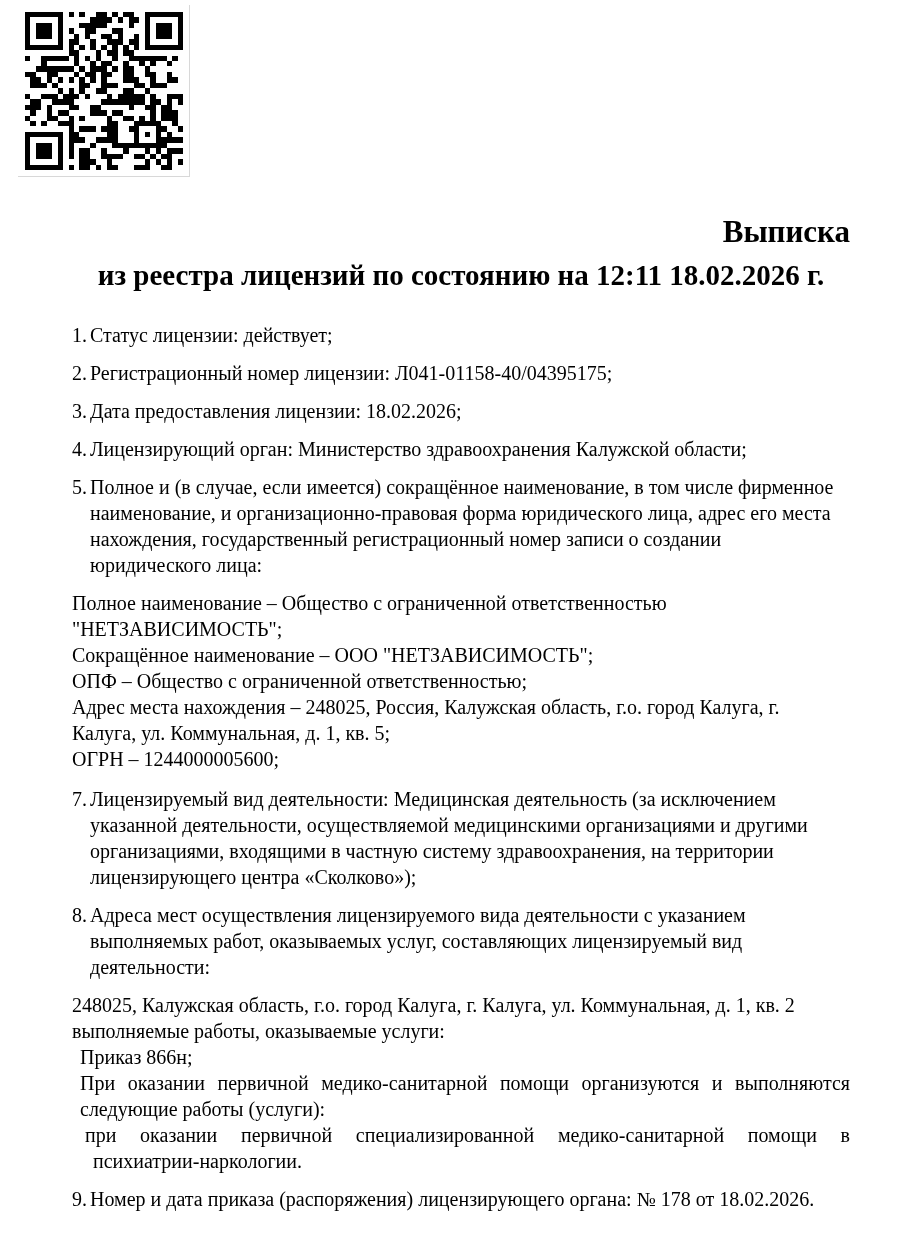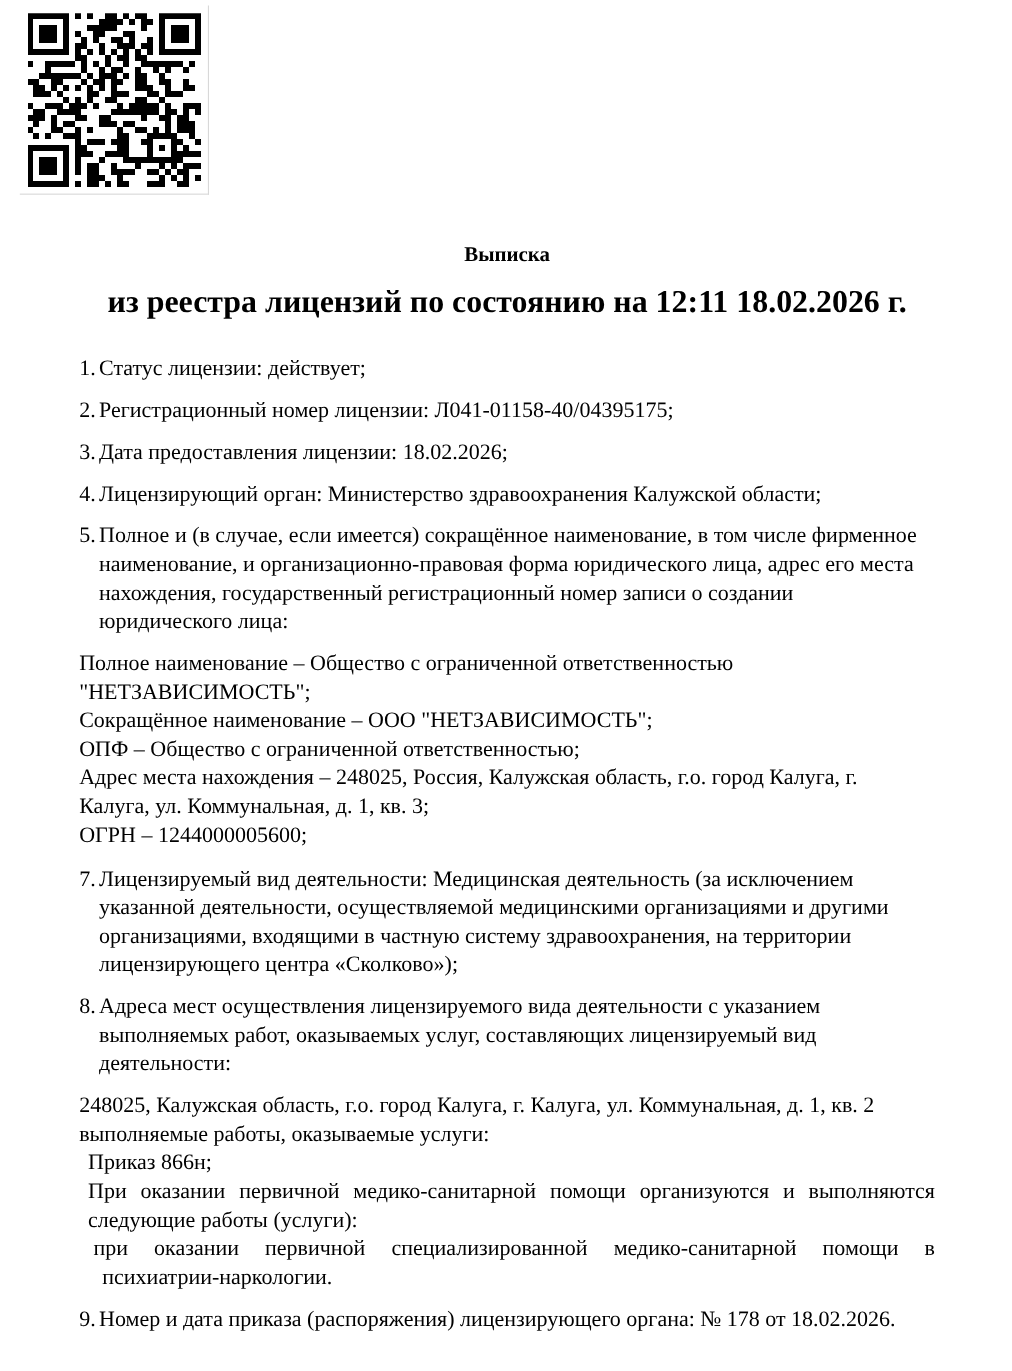--- a/index.html
+++ b/index.html
@@ -16,23 +16,23 @@
     margin:5px 0 0 18px;
     width:164px;height:164px;
     padding:7px 0 0 7px;
     background:#fff;
     border-right:1px solid #d8d8d8;
     border-bottom:1px solid #d8d8d8;
   }
   .content{padding:0 70px 0 72px;}
   .doc-title{
     margin-top:40px;
-    text-align:center;
+    text-align:right;
     font-weight:bold;
-    font-size:19px;line-height:30px;
+    font-size:31px;line-height:30px;
   }
   .doc-subtitle{
     margin-top:13px;
     text-align:center;
     font-weight:bold;
     font-size:29px;line-height:30px;
   }
   .list{margin-top:32px;}
   .item{margin-bottom:12px;padding-left:18px;}
   .item .first{text-indent:-18px;}
@@ -503,21 +503,21 @@
         <div class="line">нахождения, государственный регистрационный номер записи о создании</div>
         <div class="line">юридического лица:</div>
       </div>
 
       <div class="block tight">
         <div class="line">Полное наименование – Общество с ограниченной ответственностью</div>
         <div class="line">"НЕТЗАВИСИМОСТЬ";</div>
         <div class="line">Сокращённое наименование – ООО "НЕТЗАВИСИМОСТЬ";</div>
         <div class="line">ОПФ – Общество с ограниченной ответственностью;</div>
         <div class="line">Адрес места нахождения – 248025, Россия, Калужская область, г.о. город Калуга, г.</div>
-        <div class="line">Калуга, ул. Коммунальная, д. 1, кв. 3;</div>
+        <div class="line">Калуга, ул. Коммунальная, д. 1, кв. 5;</div>
         <div class="line">ОГРН – 1244000005600;</div>
       </div>
 
 
       <div class="item">
         <div class="line first"><span class="num">7.</span><span>Лицензируемый вид деятельности: Медицинская деятельность (за исключением</span></div>
         <div class="line">указанной деятельности, осуществляемой медицинскими организациями и другими</div>
         <div class="line">организациями, входящими в частную систему здравоохранения, на территории</div>
         <div class="line">лицензирующего центра «Сколково»);</div>
       </div>

